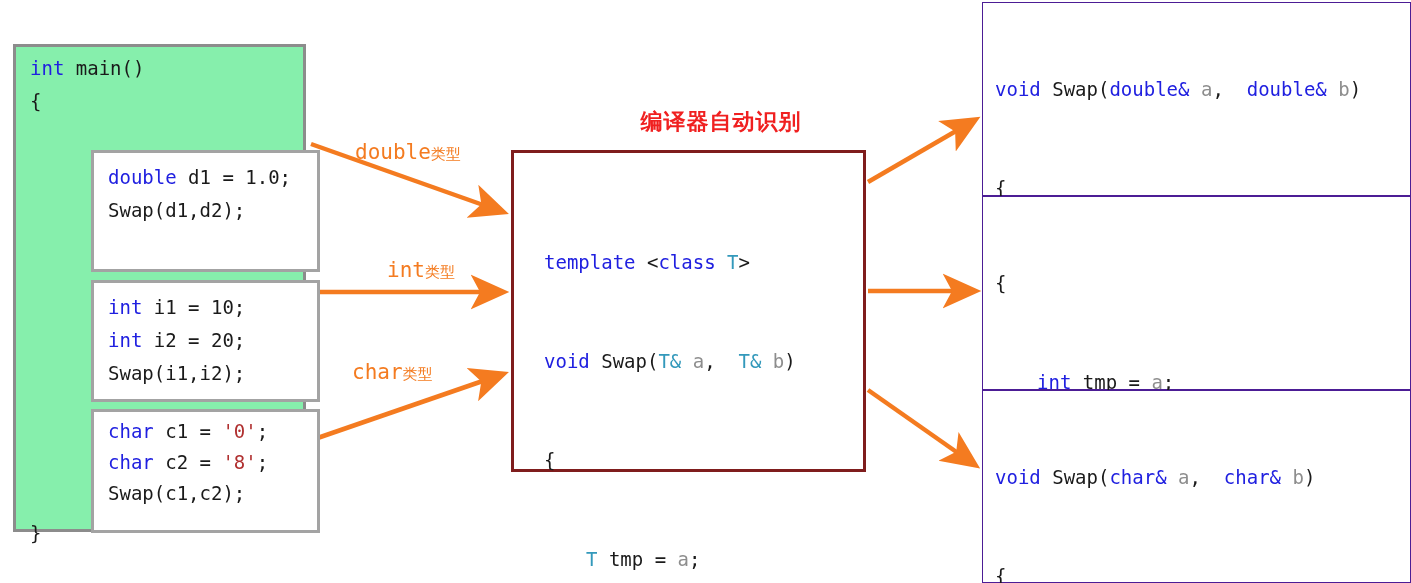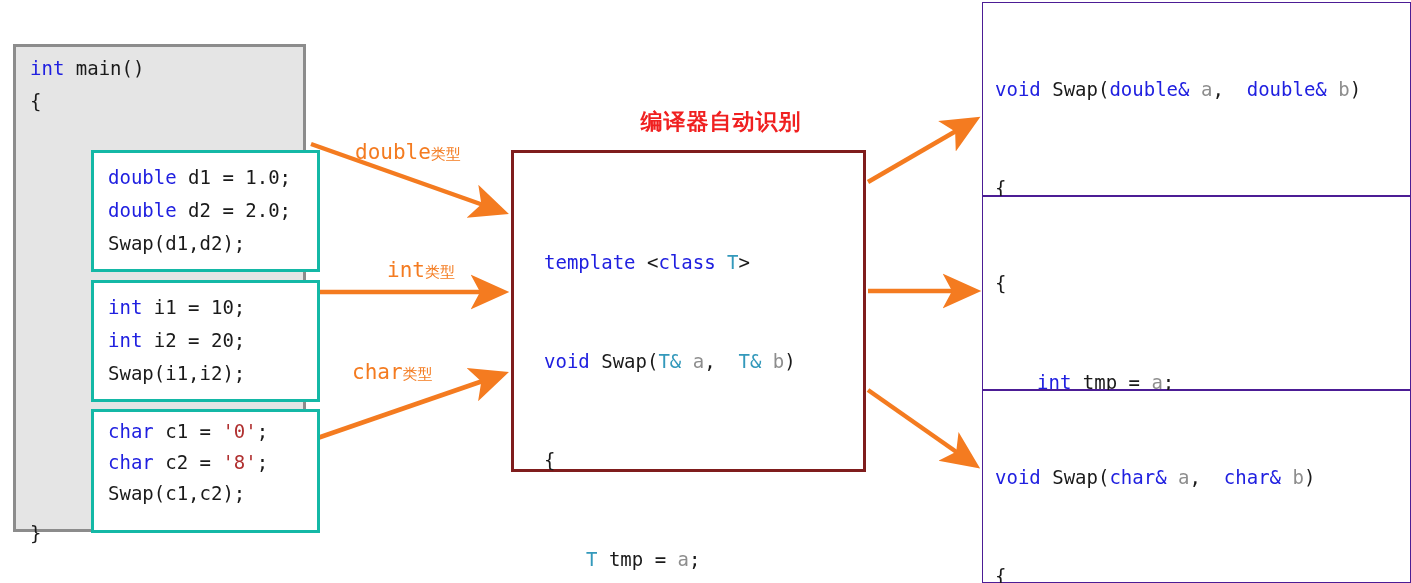--- a/index.html
+++ b/index.html
@@ -15,26 +15,26 @@
     color:#1a1a1a;
   }
   .kw{color:#2020e0;}        
   .tparam{color:#3399bb;}    
   .var{color:#8d8d8d;}       
   .lit{color:#b03030;}
 
   
   #main-box{
     position:absolute;left:13px;top:44px;width:293px;height:488px;
-    border:3px solid #8c8c8c;background:#e5e5e5;box-sizing:border-box;padding-left:9px;
+    border:3px solid #8c8c8c;background:#86efac;box-sizing:border-box;padding-left:9px;
   }
   #main-box .hdr{position:absolute;left:14px;top:5px;}
   #main-box .ftr{position:absolute;left:14px;top:470px;}
   .inner-box{
-    position:absolute;border:3px solid #14b8a6;background:#fff;box-sizing:border-box;
+    position:absolute;border:3px solid #a3a3a3;background:#fff;box-sizing:border-box;
   }
   .inner-box .lines{padding:8px 0 8px 14px;}
 
   #block-double{left:75px;top:103px;width:229px;height:122px;}
   #block-int{left:75px;top:233px;width:229px;height:122px;}
   #block-char{left:75px;top:362px;width:229px;height:124px;}
 
   
   #tpl-caption{
     position:absolute;left:616px;top:107px;width:210px;text-align:center;
@@ -92,21 +92,21 @@
   <line x1="868" y1="182" x2="975" y2="120" stroke="#f47b20" stroke-width="4.5" marker-end="url(#ah)"></line>
   <line x1="868" y1="291" x2="975" y2="291" stroke="#f47b20" stroke-width="4.5" marker-end="url(#ah)"></line>
   <line x1="868" y1="390" x2="975" y2="465" stroke="#f47b20" stroke-width="4.5" marker-end="url(#ah)"></line>
 </svg>
 
 <div id="main-box">
   <div class="code hdr"><span class="kw">int</span><span> main()</span></div>
   <div class="code" style="position:absolute;left:14px;top:38px;">{</div>
 
   <div class="inner-box" id="block-double">
-    <div class="code lines"><div><span class="kw">double</span><span> d1 = 1.0;</span></div><div><span class="kw">double</span><span> d2 = 2.0;</span></div><div>Swap(d1,d2);</div></div>
+    <div class="code lines"><div><span class="kw">double</span><span> d1 = 1.0;</span></div><div>Swap(d1,d2);</div></div>
   </div>
 
   <div class="inner-box" id="block-int">
     <div class="code lines"><div><span class="kw">int</span><span> i1 = 10;</span></div><div><span class="kw">int</span><span> i2 = 20;</span></div><div>Swap(i1,i2);</div></div>
   </div>
 
   <div class="inner-box" id="block-char">
     <div class="code lines" style="line-height:31px;padding-top:4px;"><div><span class="kw">char</span><span> c1 = </span><span class="lit">'0'</span><span>;</span></div><div><span class="kw">char</span><span> c2 = </span><span class="lit">'8'</span><span>;</span></div><div>Swap(c1,c2);</div></div>
   </div>
 

